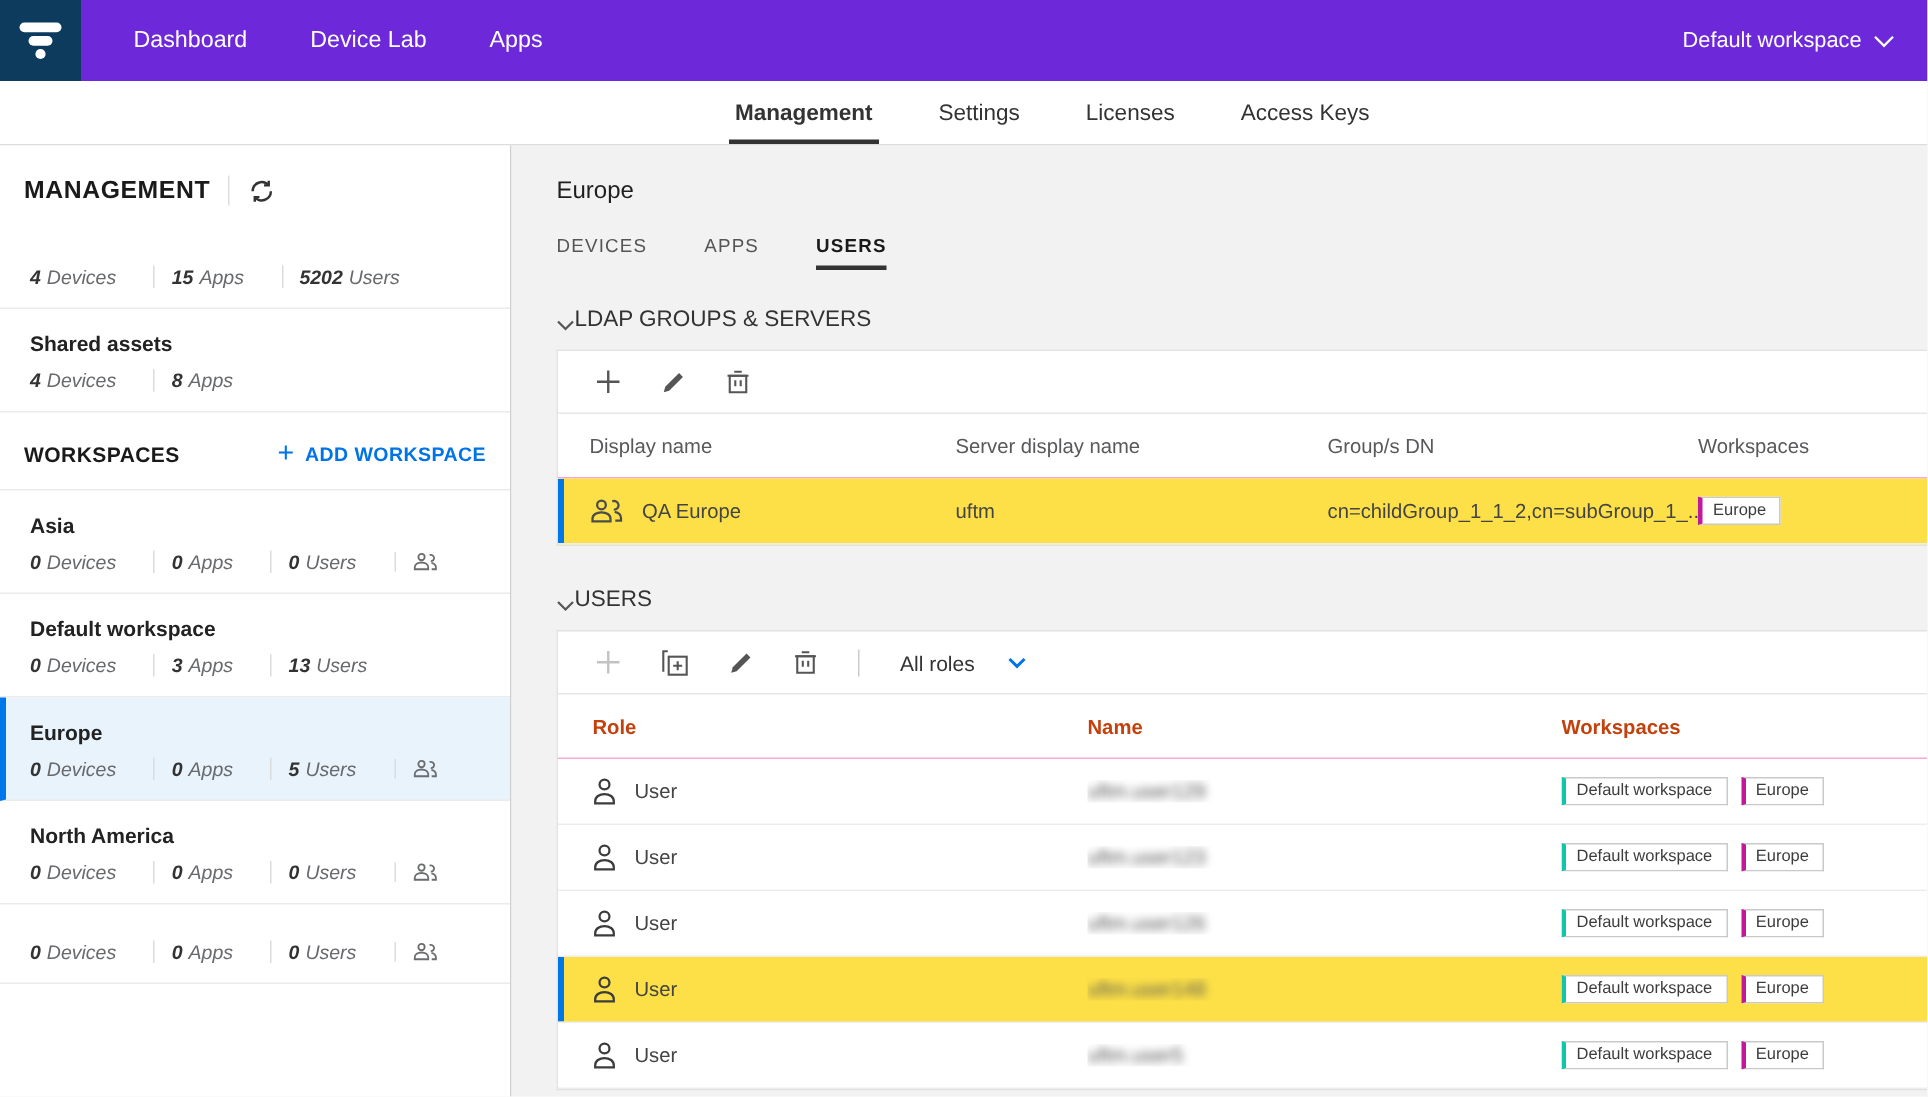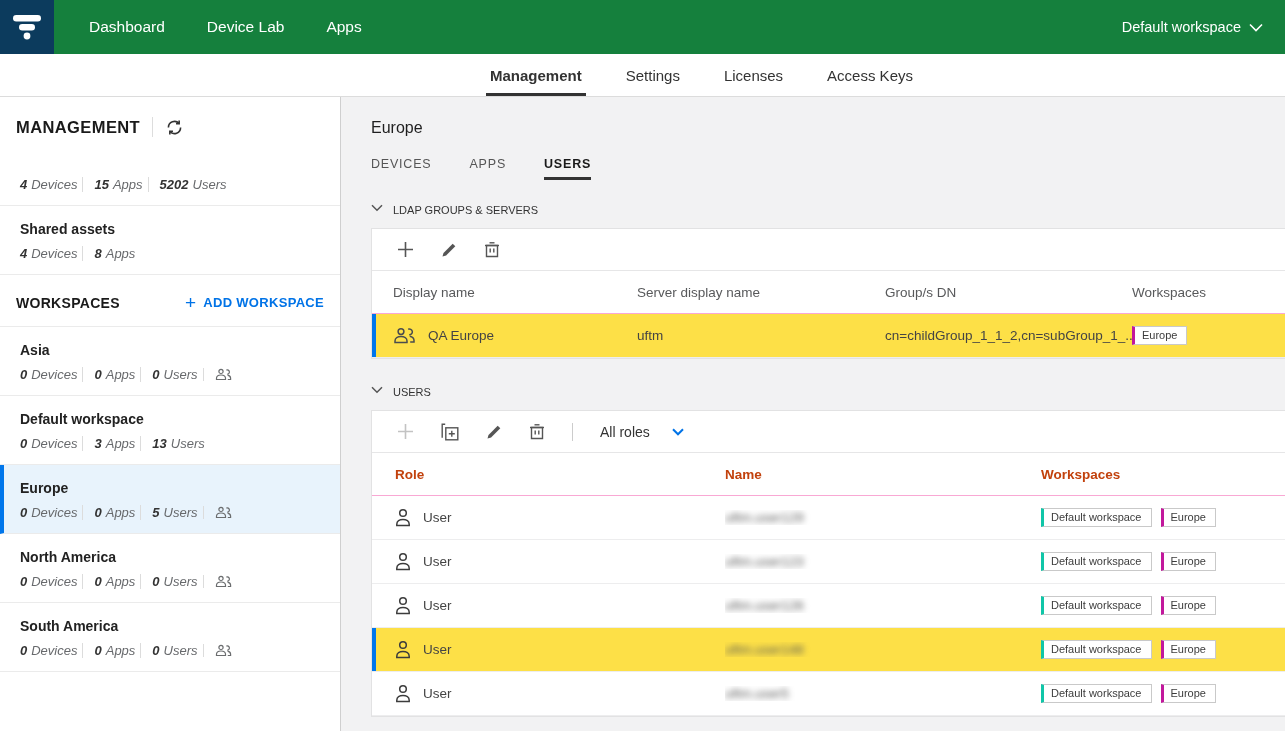--- a/index.html
+++ b/index.html
@@ -1,20 +1,20 @@
 <!DOCTYPE html>
 <html><head>
 <meta charset="utf-8">
 <style>
   * { box-sizing: border-box; margin: 0; padding: 0; }
   html, body { width: 1285px; height: 731px; overflow: hidden; }
   body { font-family: "Liberation Sans", sans-serif; background: #fff; color: #333; }
 
   
-  .navbar { height: 54px; background: #15803d; display: flex; align-items: center; }
+  .navbar { height: 54px; background: #6d28d9; display: flex; align-items: center; }
   .logo { width: 54px; height: 54px; background: #0C3B5D; display: flex; align-items: center; justify-content: center; flex: 0 0 auto; cursor: pointer; }
   .nav-items { display: flex; align-items: center; margin-left: 14px; height: 100%; }
   .nav-item { color: #fff; font-size: 15.5px; padding: 0 21px; height: 100%; display: flex; align-items: center; cursor: pointer; }
   .nav-right { margin-left: auto; display: flex; align-items: center; color: #fff; font-size: 14.5px; padding-right: 22px; cursor: pointer; gap: 8px; }
 
   
   .tabbar { height: 43px; background: #fff; border-bottom: 1px solid #dcdcdc; display: flex; justify-content: center; }
   .tabbar-inner { display: flex; transform: translateX(59px); }
   .top-tab { font-size: 15px; color: #333; padding: 0 22px; display: flex; align-items: center; cursor: pointer; position: relative; }
   .top-tab.active { font-weight: bold; }
@@ -26,36 +26,36 @@
   
   .sidebar { width: 341px; flex: 0 0 341px; background: #fff; border-right: 1px solid #cfcfcf; overflow: hidden; }
   .side-header { display: flex; align-items: center; padding: 20px 16px 16px 16px; gap: 12px; }
   .side-title { font-size: 16.5px; font-weight: bold; letter-spacing: 0.4px; color: #1a1a1a; }
   .side-sep { width: 1px; height: 20px; background: #ddd; }
   .refresh-btn { display: flex; align-items: center; cursor: pointer; }
   .side-item { padding: 15px 16px 13px 20px; border-bottom: 1px solid #ebebeb; cursor: pointer; }
   .side-item-name { font-size: 14px; font-weight: bold; color: #222; }
   .stats { display: flex; align-items: center; margin-top: 9px; font-size: 13px; color: #67696c; font-style: italic; }
   .stat b { color: #333; font-weight: bold; margin-right: 4px; }
-  .stat + .stat, .stats .grp-sep { border-left: 1px solid #dcdcdc; padding-left: 11px; margin-left: 5px; }
+  .stat + .stat, .stats .grp-sep { border-left: 1px solid #dcdcdc; padding-left: 11px; margin-left: 25px; }
   .stats .grp-sep { display: flex; align-items: center; }
   .ws-header { display: flex; align-items: center; justify-content: space-between; padding: 18px 16px 14px 16px; border-bottom: 1px solid #ebebeb; }
   .ws-title { font-size: 14px; font-weight: bold; letter-spacing: 0.3px; color: #1a1a1a; }
   .add-ws { color: #0073E7; font-size: 13px; font-weight: bold; letter-spacing: 0.3px; display: flex; align-items: center; gap: 7px; cursor: pointer; }
   .add-ws .plus-glyph { font-size: 19px; font-weight: normal; line-height: 1; }
   .side-item.selected { background: #E8F3FC; border-left: 4px solid #0076EB; padding-left: 16px; }
 
   
   .main { flex: 1; background: #F2F2F3; padding: 22px 0 0 30px; overflow: hidden; }
   .main-title { font-size: 16px; color: #1f1f1f; margin-bottom: 20px; }
   .sub-tabs { display: flex; gap: 38px; margin-bottom: 24px; }
   .sub-tab { font-size: 12.5px; letter-spacing: 0.8px; color: #555; padding-bottom: 9px; position: relative; cursor: pointer; }
   .sub-tab.active { color: #1a1a1a; font-weight: bold; }
   .sub-tab.active::after { content:""; position: absolute; left: 0; right: 0; bottom: 0; height: 3px; background: #333; }
-  .section-head { display: flex; align-items: flex-start; gap: 10px; font-size: 11px; color: #333; margin-bottom: 12px; cursor: pointer; }
+  .section-head { display: flex; align-items: flex-end; font-size: 15px; color: #333; margin-bottom: 12px; cursor: pointer; }
   .card { background: #fff; border: 1px solid #e2e2e3; border-right: none; margin-right: 0; }
   .toolbar { height: 42px; display: flex; align-items: center; padding-left: 25px; gap: 27px; border-bottom: 1px solid #e6e6e7; }
   .tool-icon { display: flex; align-items: center; cursor: pointer; }
   .tool-icon.disabled { cursor: default; }
   .toolbar-sep { width: 1px; height: 18px; background: #ccc; }
   .roles-filter { display: flex; align-items: center; gap: 22px; font-size: 14px; color: #333; cursor: pointer; }
 
   .grid-row { display: grid; align-items: center; }
   .ldap-grid { grid-template-columns: 265px 248px 247px 1fr; }
   .users-grid { grid-template-columns: 353px 316px 1fr; }
@@ -205,21 +205,20 @@
             <circle cx="6" cy="3.4" r="2.1"></circle>
               <path d="M1.5 11.5v-1.2c0-2 2-3.3 4.5-3.3s4.5 1.3 4.5 3.3v1.2z"></path>
             <path d="M11.4 2.1a2.1 2.1 0 1 1 .8 4"></path>
               <path d="M12.6 7.2c1.8.4 3 1.5 3 3.1v1.2h-2.8"></path>
           </svg>
         </span>
       </div>
     </div>
 
     <div class="side-item">
-      <div class="side-item-name">South America</div>
       <div class="stats">
         <span class="stat"><b>0</b><span>Devices</span></span>
         <span class="stat"><b>0</b><span>Apps</span></span>
         <span class="stat"><b>0</b><span>Users</span></span>
         <span class="grp-sep">
           <svg width="17" height="13" viewBox="0 0 17 13" fill="none" stroke="#6a6c6e" stroke-width="1.2">
             <circle cx="6" cy="3.4" r="2.1"></circle>
               <path d="M1.5 11.5v-1.2c0-2 2-3.3 4.5-3.3s4.5 1.3 4.5 3.3v1.2z"></path>
             <path d="M11.4 2.1a2.1 2.1 0 1 1 .8 4"></path>
               <path d="M12.6 7.2c1.8.4 3 1.5 3 3.1v1.2h-2.8"></path>

